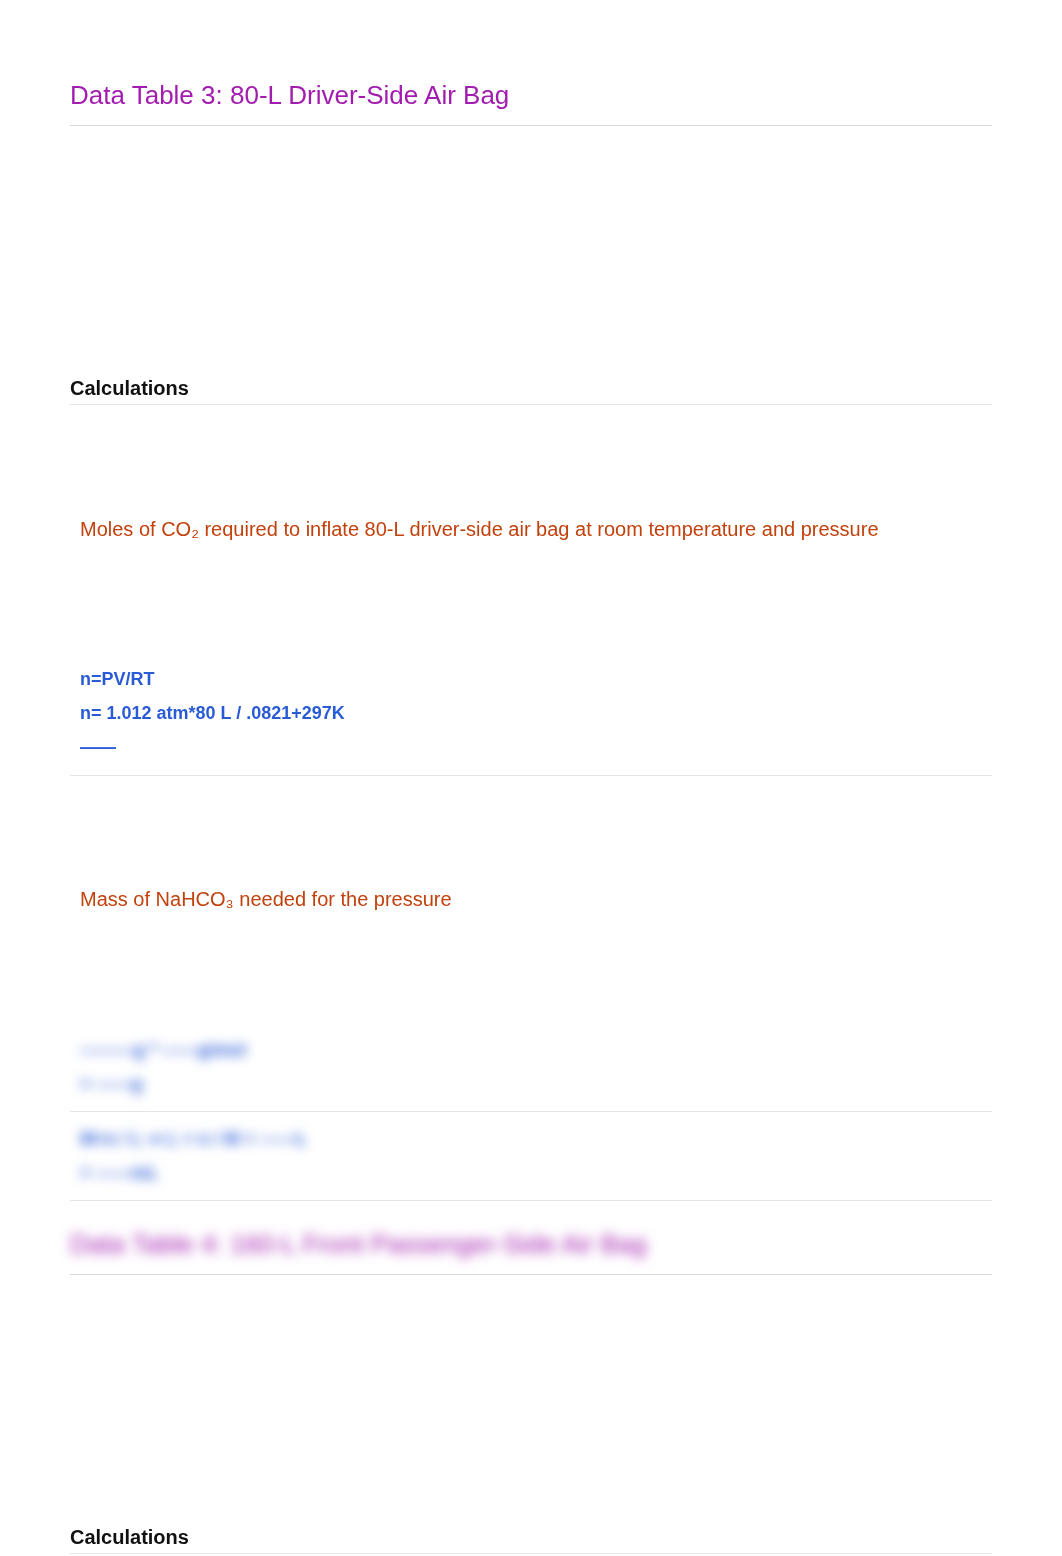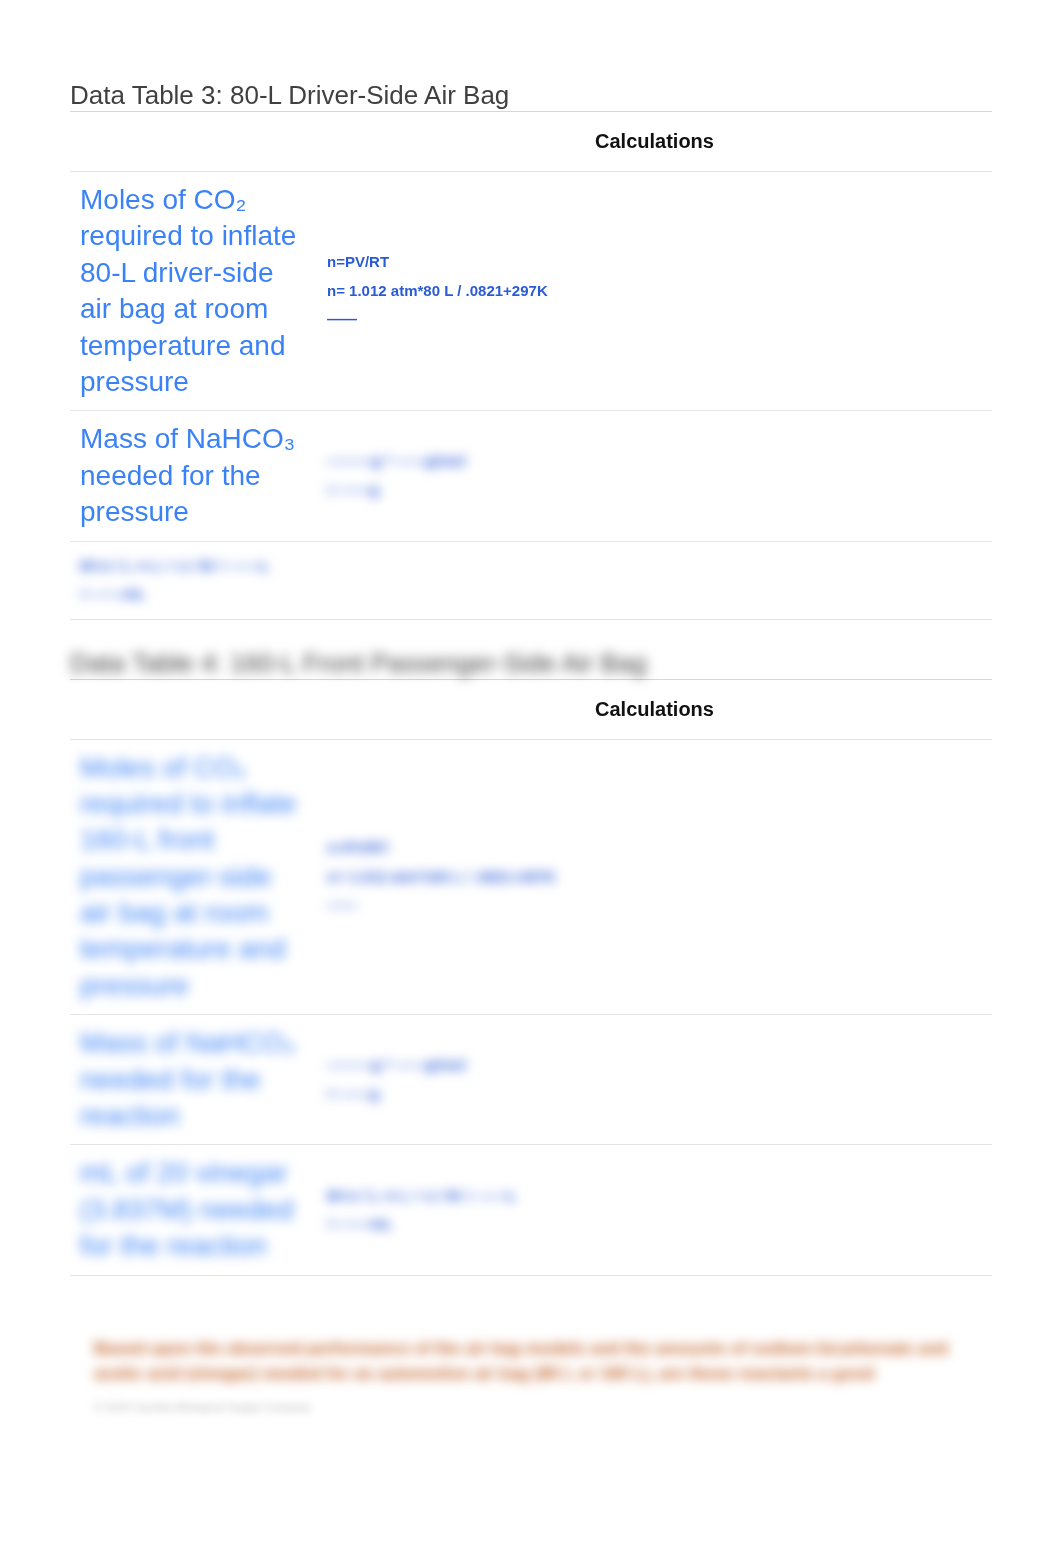--- a/index.html
+++ b/index.html
@@ -8,57 +8,59 @@
     background: #fff;
     font-family: "Helvetica Neue", Arial, sans-serif;
     color: #333;
   }
   .page {
     padding: 80px 70px 60px 70px;
   }
   .title {
     font-size: 26px;
     font-weight: 400;
-    color: #404040;
+    color: #a21caf;
+    margin-bottom: 14px;
   }
   .table {
     width: 100%;
     border-top: 1px solid #d7d7d7;
   }
   .row {
     display: flex;
     border-bottom: 1px solid #e4e4e4;
     min-height: 60px;
-    align-items: center;
+    align-items: flex-start;
+    flex-direction: column;
   }
   .row.header .cell {
     font-weight: 700;
     font-size: 20px;
     text-align: center;
     justify-content: center;
     color: #111;
     padding: 4px 0;
   }
   .cell {
     display: flex;
     flex-direction: column;
     justify-content: center;
     padding: 10px 14px 10px 10px;
   }
   .cell.left  { flex: 0 0 247px; }
   .cell.right { flex: 1; }
   .row:not(.header) .cell.left {
-    color: #3b82f6;
-    font-size: 28px;
+    color: #c2410c;
+    font-size: 20px;
     line-height: 1.3;
   }
   .calc {
     color: #2a5bd7;
     font-weight: 700;
-    font-size: 15px;
+    font-size: 18px;
     line-height: 1.9;
     white-space: pre-line;
   }
   .blurred .calc,
   .blurred .row:not(.header) .cell.left > span {
     filter: blur(6px);
     user-select: none;
   }
   .blurred-title {
     filter: blur(6px);

